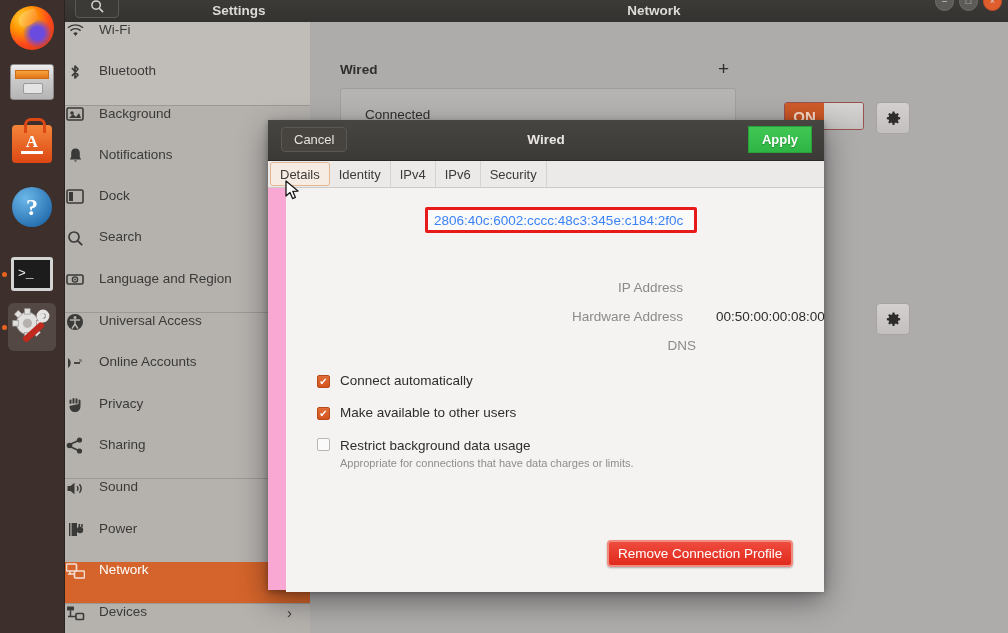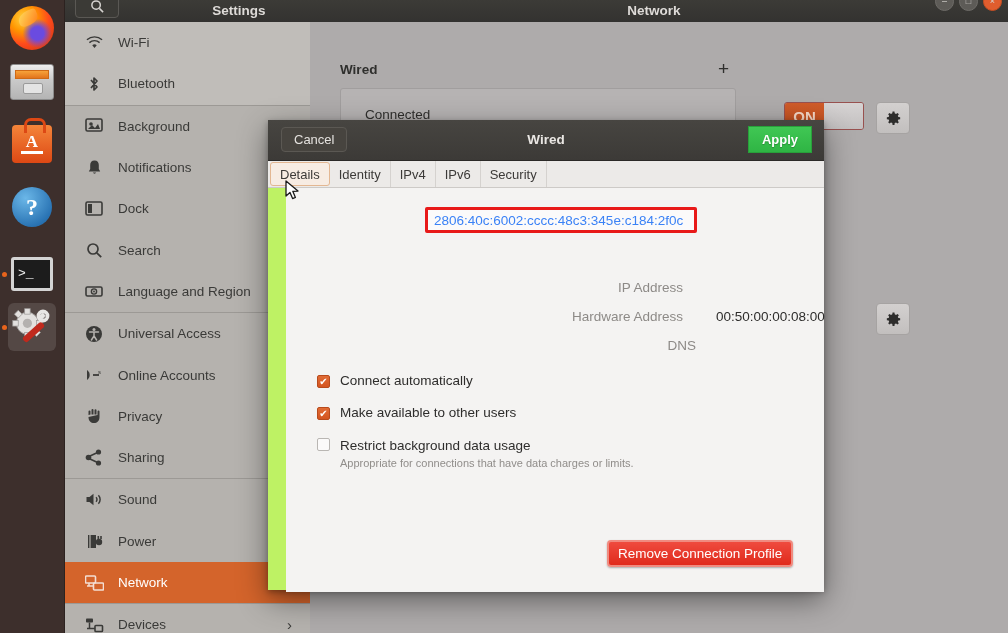--- a/index.html
+++ b/index.html
@@ -145,21 +145,21 @@
   .wbtn.close { background:#e05d2e; border-color:#c64e22; }
 
   
   .sidebar {
     position:absolute; left:0; top:22px; width:246px; height:611px;
     background:#b5b2ae; overflow:hidden;
     border-right:1px solid #9a9793;
   }
   .srow {
     position:relative; height:41.3px;
-    display:flex; align-items:center; padding-left:19px;
+    display:flex; align-items:flex-start; 
     box-sizing:border-box; color:#3a3a38; font-size:13.5px;
   }
   .srow.alt { background:#c0bdb9; }
   .srow.sel { background:#d4642b; color:#fff; }
   .srow .sicon {
     width:22px; height:18px; margin-right:13px;
     display:flex; align-items:center; justify-content:center;
     flex: 0 0 22px;
   }
   .srow .slabel { flex:1; }
@@ -197,21 +197,21 @@
   .gearbtn {
     position:absolute; width:32px; height:30px;
     background:linear-gradient(180deg,#d3d0cf,#c2bfbe);
     border:1px solid #a6a3a2; border-radius:4px;
     display:flex; align-items:center; justify-content:center;
   }
 
   
   .dlg {
     position:absolute; left:268px; top:120px; width:556px; height:470px;
-    background:#bef264;
+    background:#f9a8d4;
     box-shadow: 0 10px 28px rgba(0,0,0,0.45), 0 2px 6px rgba(0,0,0,0.3);
     z-index: 30;
   }
   .dlg-head {
     position:relative; height:40px;
     background:linear-gradient(180deg,#474541,#3c3a37);
     border-bottom:1px solid #2b2927;
   }
   .dlg-title {
     position:absolute; left:0; right:0; top:0; height:40px; line-height:40px;

